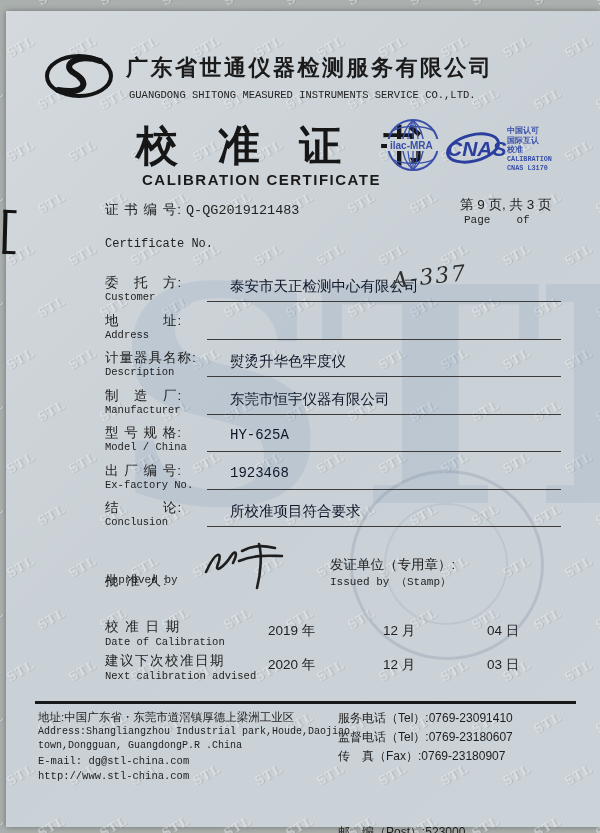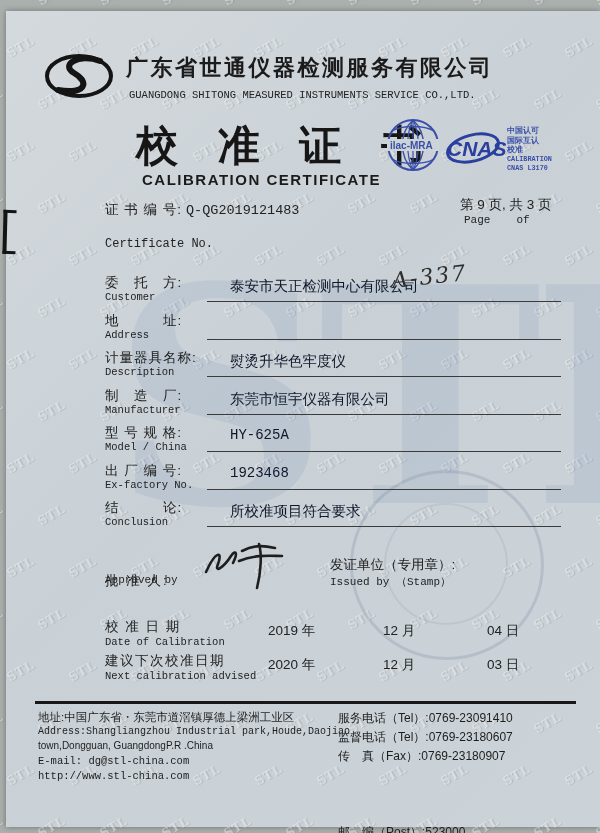--- a/index.html
+++ b/index.html
@@ -61,21 +61,21 @@
   .dcn{position:absolute;left:105px;top:0;font-size:13.5px;letter-spacing:1.5px;color:#222;white-space:nowrap;}
   .den{position:absolute;left:105px;top:18px;font-family:"Liberation Mono",monospace;font-size:10.5px;color:#222;white-space:nowrap;}
   .dyear{position:absolute;left:268px;top:4px;font-size:13.5px;color:#222;}
   .dmonth{position:absolute;left:383px;top:4px;font-size:13.5px;color:#222;}
   .dday{position:absolute;left:487px;top:4px;font-size:13.5px;color:#222;}
   
   .footer-line{position:absolute;left:35px;top:701px;width:541px;height:3px;background:#181818;}
   .fl{position:absolute;left:38px;color:#1d1d1d;white-space:nowrap;}
   .fl0{top:710px;font-size:11.5px;}
   .fl1{top:726px;font-family:"Liberation Mono",monospace;font-size:10px;}
-  .fl2{top:740px;font-family:Liberation Sans, sans-serif;font-size:10px;}
+  .fl2{top:740px;font-family:Liberation Mono, monospace;font-size:10px;}
   .fl3{top:755px;font-family:"Liberation Mono",monospace;font-size:10.5px;}
   .fl4{top:770px;font-family:"Liberation Mono",monospace;font-size:10.5px;}
   .fr{position:absolute;left:338px;font-size:12px;color:#1d1d1d;white-space:nowrap;}
   .fr0{top:710px;}.fr1{top:729px;}.fr2{top:748px;}.fr3{top:810px;margin-top:14px;}
 </style>
 </head>
 <body>
 
 <div class="page">
   <div class="paper"></div>

